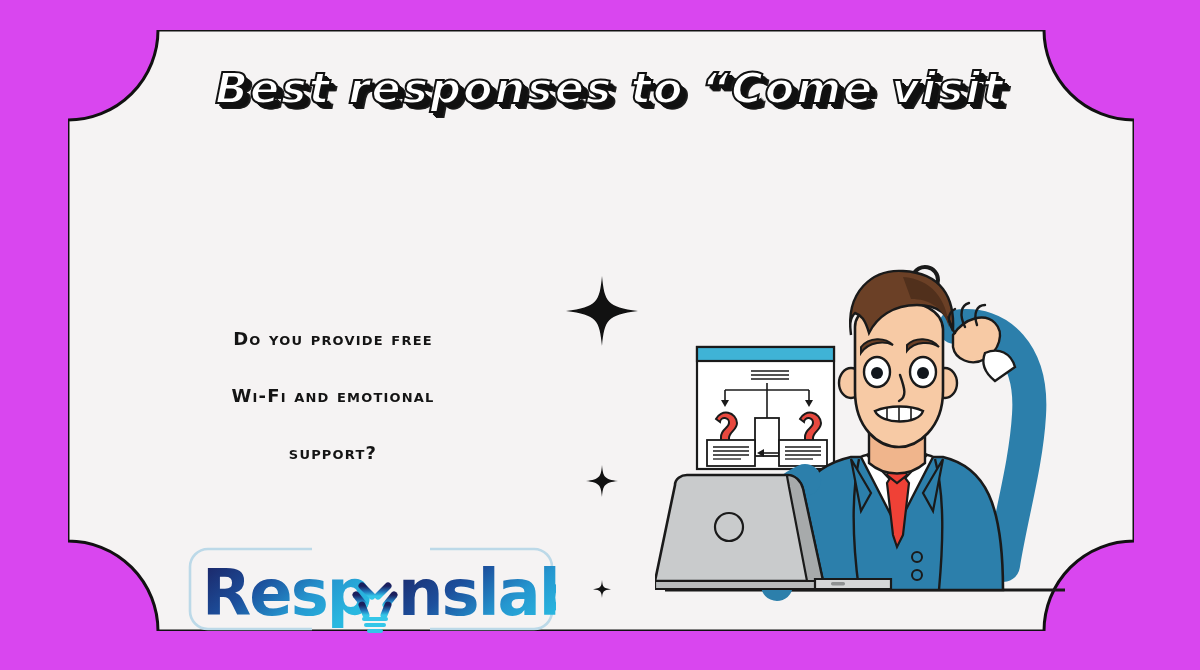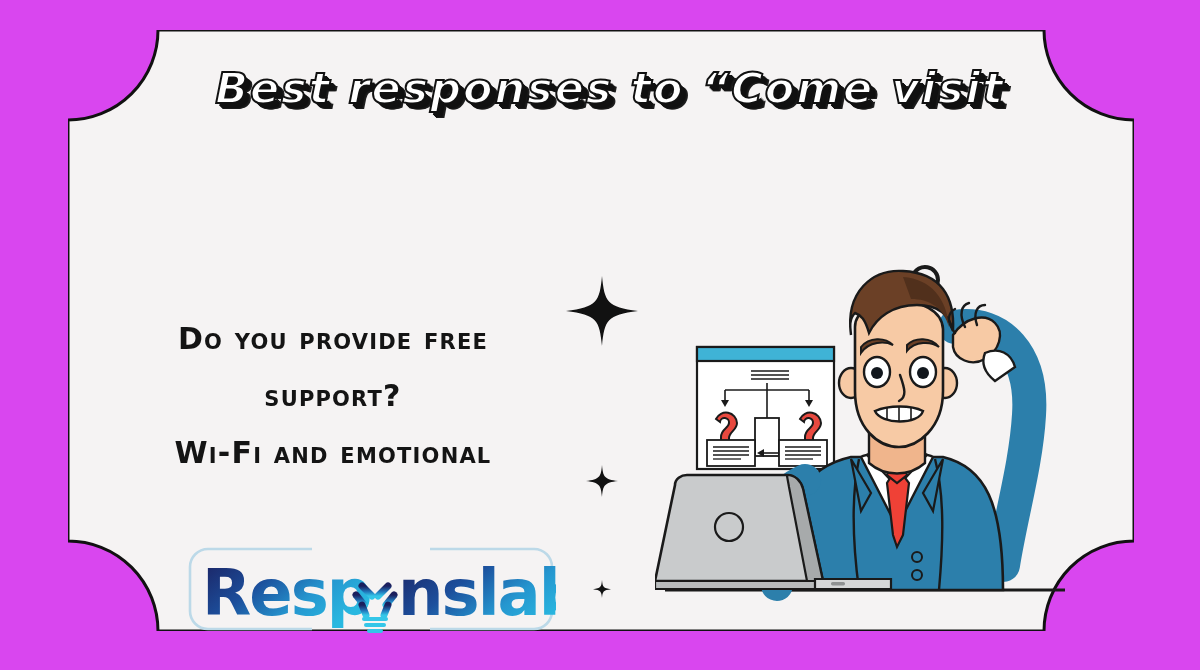--- a/index.html
+++ b/index.html
@@ -35,21 +35,21 @@
   }
   .title-line.second{white-space:normal;}
 
   
   #question{
     position:absolute;left:108px;top:310px;width:450px;
     text-align:center;
     color:#141414;
     font-family:"DejaVu Sans",sans-serif;
     font-weight:bold;
-    font-size:30px;
+    font-size:18px;
     line-height:57px;
     letter-spacing:1.2px;
     font-variant:small-caps;
   }
   #question .q-line{display:block;}
 
   
   #divider{position:absolute;left:562px;top:272px;width:80px;height:350px;}
 
   
@@ -68,22 +68,22 @@
       <path d="M 90 0 L 976 0 A 90 90 0 0 0 1066 90 L 1066 511 A 90 90 0 0 0 976 601 L 90 601 A 90 90 0 0 0 0 511 L 0 90 A 90 90 0 0 0 90 0 Z" fill="#f5f3f3" stroke="#111111" stroke-width="3"></path>
     </svg>
   </div>
 
   <div id="title-wrap">
     <div class="title-line">Best responses to “Come visit</div>
   </div>
 
   <div id="question">
     <span class="q-line">Do you provide free</span>
+    <span class="q-line">Wi-Fi and emotional</span>
     <span class="q-line">support?</span>
-    <span class="q-line">Wi-Fi and emotional</span>
   </div>
 
   <div id="divider">
     <svg viewBox="0 0 80 350" width="80" height="350">
       <defs>
         <linearGradient id="lineFade" x1="0" y1="0" x2="0" y2="1">
           <stop offset="0%" stop-color="#9aa0a4" stop-opacity="0.75"></stop>
           <stop offset="50%" stop-color="#c8cdd0" stop-opacity="0.30"></stop>
           <stop offset="100%" stop-color="#9aa0a4" stop-opacity="0.70"></stop>
         </linearGradient>

